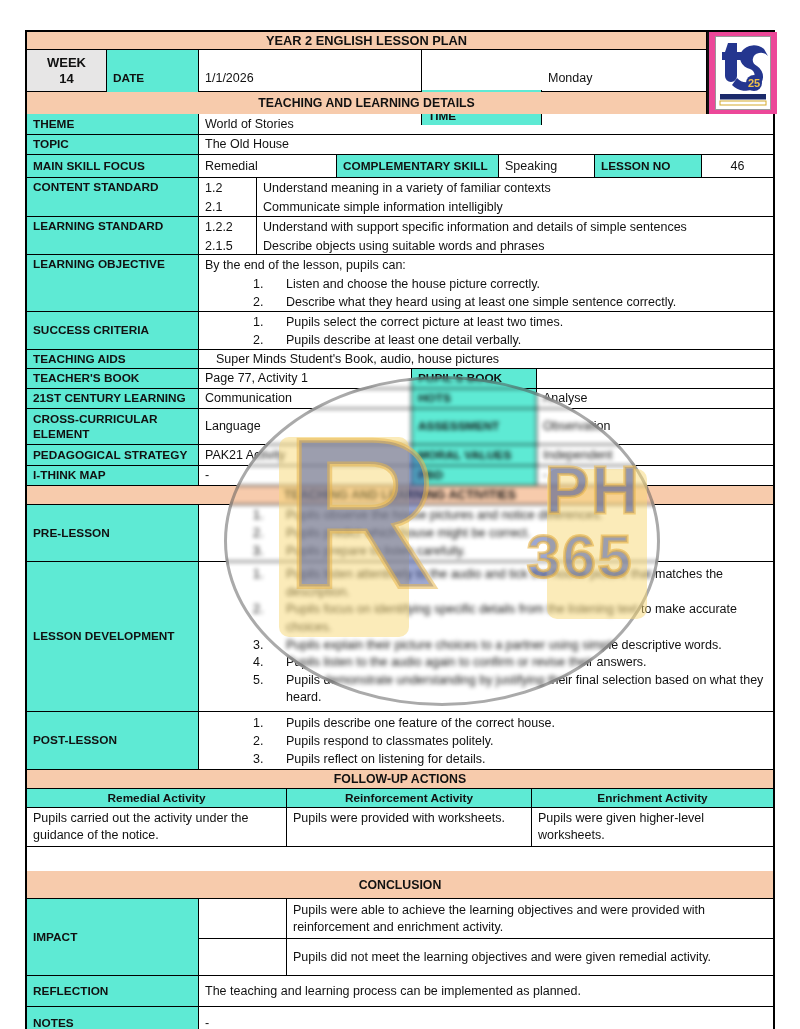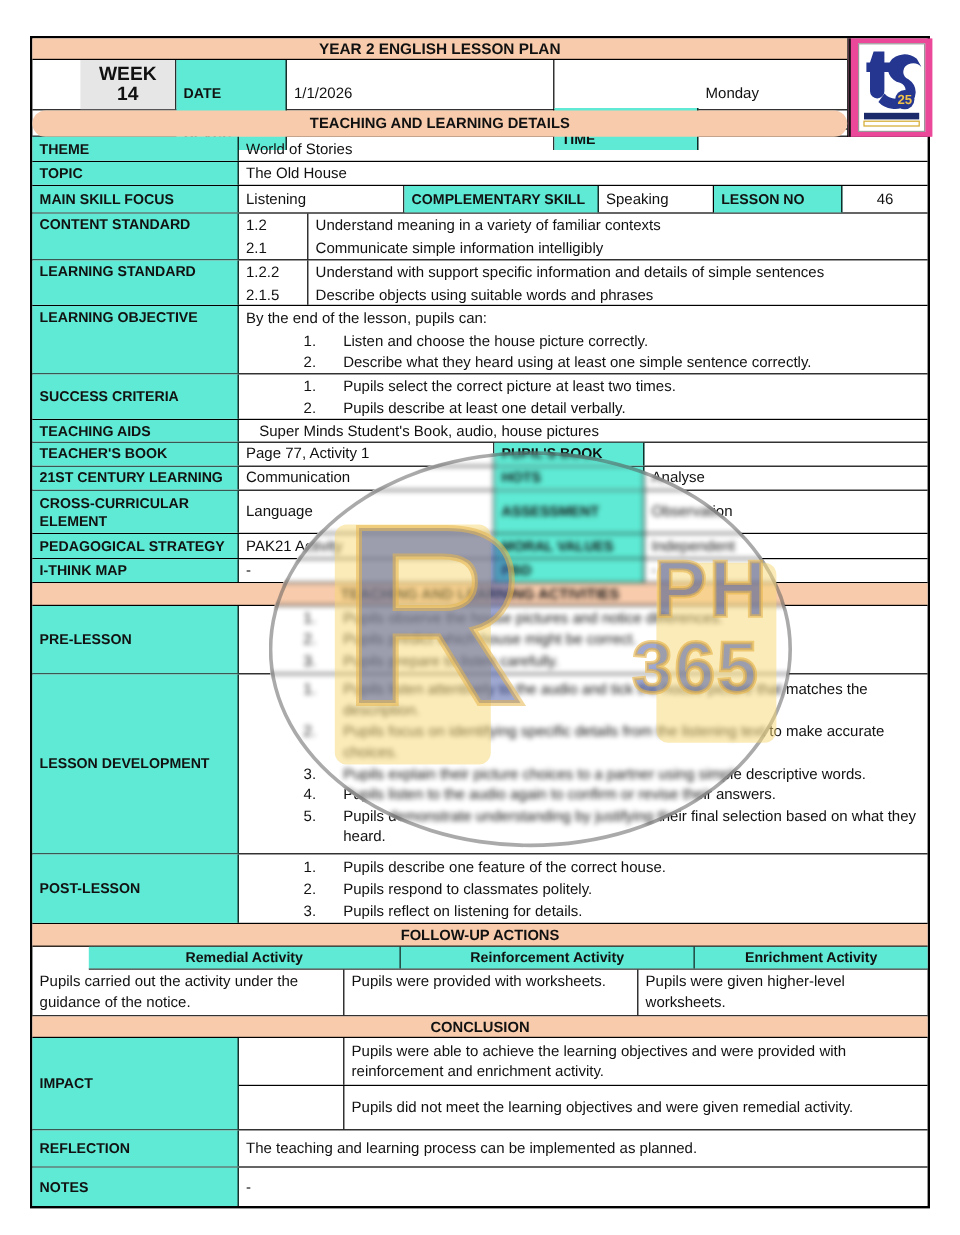--- a/index.html
+++ b/index.html
@@ -22,21 +22,21 @@
   .nlist .itm{display:flex;line-height:18px;}
   .nlist .itm::before{counter-increment:n;content:counter(n) ".";flex:0 0 33px;margin-left:48px;}
   .nlist .itm span{flex:1;}
   .dev .itm{line-height:17.6px;}
   
   .topwrap{display:flex;height:82px;}
   .topleft{flex:0 0 680px;border-right:1px solid #000;display:flex;flex-direction:column;}
   .trow{display:flex;border-bottom:1px solid #000;}
   .ttl{height:18px;}
   .tmid{height:42px;border-bottom:1px solid #000;display:flex;}
-  .weekcell{flex:0 0 80px;border-right:1px solid #000;background:#e7e6e6;font-weight:700;display:flex;flex-direction:column;align-items:center;justify-content:center;font-size:16px;line-height:16px;margin-left:40px;}
+  .weekcell{flex:0 0 80px;border-right:1px solid #000;background:#e7e6e6;font-weight:700;display:flex;flex-direction:column;align-items:center;justify-content:center;font-size:13px;line-height:16px;}
   .midright{flex:1;display:flex;flex-direction:column;}
   .midright .trow{flex:1;}
   .midright .trow:last-child{border-bottom:none;}
   .tldh{height:22px;border-bottom:none;}
   .logocell{flex:0 0 70px;background:#ec4899;border-left:2px solid #111;display:flex;align-items:center;justify-content:center;}
   .logocard{width:56px;height:74px;background:#fff;border:1px solid #999;display:flex;align-items:center;justify-content:center;}
   
   .watermark{position:absolute;left:224px;top:376px;width:436px;height:330px;border:3px solid rgba(85,85,85,0.5);border-radius:50%;backdrop-filter:blur(2.2px);-webkit-backdrop-filter:blur(2.2px);z-index:6;pointer-events:none;}
   .wm-glow{position:absolute;background:rgba(247,216,116,0.5);border-radius:10px;}
   .g1{left:52px;top:58px;width:130px;height:200px;}
@@ -68,21 +68,21 @@
                 <div class="cell" style="flex:1;">Monday</div>
               </div>
               <div class="trow">
                 <div class="cell lbl" style="flex:0 0 92px;">CLASS</div>
                 <div class="cell" style="flex:0 0 223px;"></div>
                 <div class="cell lbl" style="flex:0 0 120px;">TIME</div>
                 <div class="cell" style="flex:1;"></div>
               </div>
             </div>
           </div>
-          <div class="trow tldh peach" style="align-items:center;justify-content:center;border-radius:11px;">TEACHING AND LEARNING DETAILS</div>
+          <div class="trow tldh peach" style="align-items:center;justify-content:center;">TEACHING AND LEARNING DETAILS</div>
         </div>
         <div class="logocell">
           <div class="logocard">
             <svg width="50" height="68" viewBox="0 0 50 68">
               <path d="M10 4 h9 v9 h7 v8 h-7 v16 a6 6 0 0 1 -12 0 v-16 h-3 v-8 h3 z" fill="#24368f"></path>
               <path d="M46 10 a14 12 0 0 0 -22 2 a13 12 0 0 0 8 18 a8 7 0 0 1 -1 13 a12 10 0 0 1 -12 -4 l-5 7 a18 16 0 0 0 24 3 a14 13 0 0 0 1 -22 a8 7 0 0 1 2 -13 a9 8 0 0 1 9 3 z" fill="#24368f"></path>
               <circle cx="36" cy="44" r="8" fill="#24368f"></circle>
               <text x="36" y="48" text-anchor="middle" font-size="11" font-weight="bold" fill="#f0c14b">25</text>
               <rect x="2" y="55" width="46" height="5.5" fill="#1b2a6b"></rect>
               <rect x="2" y="62" width="46" height="4" fill="#fff" stroke="#d4a92c" stroke-width="1"></rect>
@@ -97,21 +97,21 @@
       <div class="cell" style="flex:1;">World of Stories</div>
     </div>
 
     <div class="row" style="height:20px;">
       <div class="cell lbl" style="flex:0 0 172px;">TOPIC</div>
       <div class="cell" style="flex:1;">The Old House</div>
     </div>
 
     <div class="row" style="height:23px;">
       <div class="cell lbl" style="flex:0 0 172px;">MAIN SKILL FOCUS</div>
-      <div class="cell" style="flex:0 0 138px;">Listening</div>
+      <div class="cell" style="flex:0 0 138px;">Remedial</div>
       <div class="cell lbl" style="flex:0 0 162px;">COMPLEMENTARY SKILL</div>
       <div class="cell" style="flex:0 0 96px;">Speaking</div>
       <div class="cell lbl" style="flex:0 0 107px;">LESSON NO</div>
       <div class="cell c" style="flex:1;">46</div>
     </div>
 
     <div class="row" style="height:39px;">
       <div class="cell lbl vtop" style="flex:0 0 172px;">CONTENT STANDARD</div>
       <div class="cell stack" style="flex:0 0 58px;">
         <div>1.2</div>
@@ -261,32 +261,32 @@
           <div class="itm">
               <span>Pupils reflect on listening for details.</span>
             </div>
         </div>
       </div>
     </div>
 
     <div class="row peach" style="height:19px;align-items:center;">
       <div style="width:100%;text-align:center;">FOLLOW-UP ACTIONS</div>
     </div>
-    <div class="row" style="height:19px;margin-left:47px;">
+    <div class="row" style="height:19px;">
       <div class="cell lbl c" style="flex:0 0 260px;justify-content:center;">Remedial Activity</div>
       <div class="cell lbl c" style="flex:0 0 245px;justify-content:center;">Reinforcement Activity</div>
       <div class="cell lbl c" style="flex:1;justify-content:center;">Enrichment Activity</div>
     </div>
     <div class="row" style="height:39px;">
       <div class="cell vtop" style="flex:0 0 260px;">Pupils carried out the activity under the guidance of the notice.</div>
       <div class="cell vtop" style="flex:0 0 245px;">Pupils were provided with worksheets.</div>
       <div class="cell vtop" style="flex:1;">Pupils were given higher-level worksheets.</div>
     </div>
 
-    <div class="row peach" style="height:18px;align-items:center;">
+    <div class="row peach" style="height:28px;align-items:center;margin-top:24px;">
       <div style="width:100%;text-align:center;">CONCLUSION</div>
     </div>
     <div class="row" style="height:77px;">
       <div class="cell lbl" style="flex:0 0 172px;">IMPACT</div>
       <div style="flex:1;display:flex;flex-direction:column;">
         <div style="flex:0 0 40px;display:flex;border-bottom:1px solid #000;">
           <div class="cell" style="flex:0 0 88px;"></div>
           <div class="cell" style="flex:1;">Pupils were able to achieve the learning objectives and were provided with reinforcement and enrichment activity.</div>
         </div>
         <div style="flex:1;display:flex;">

